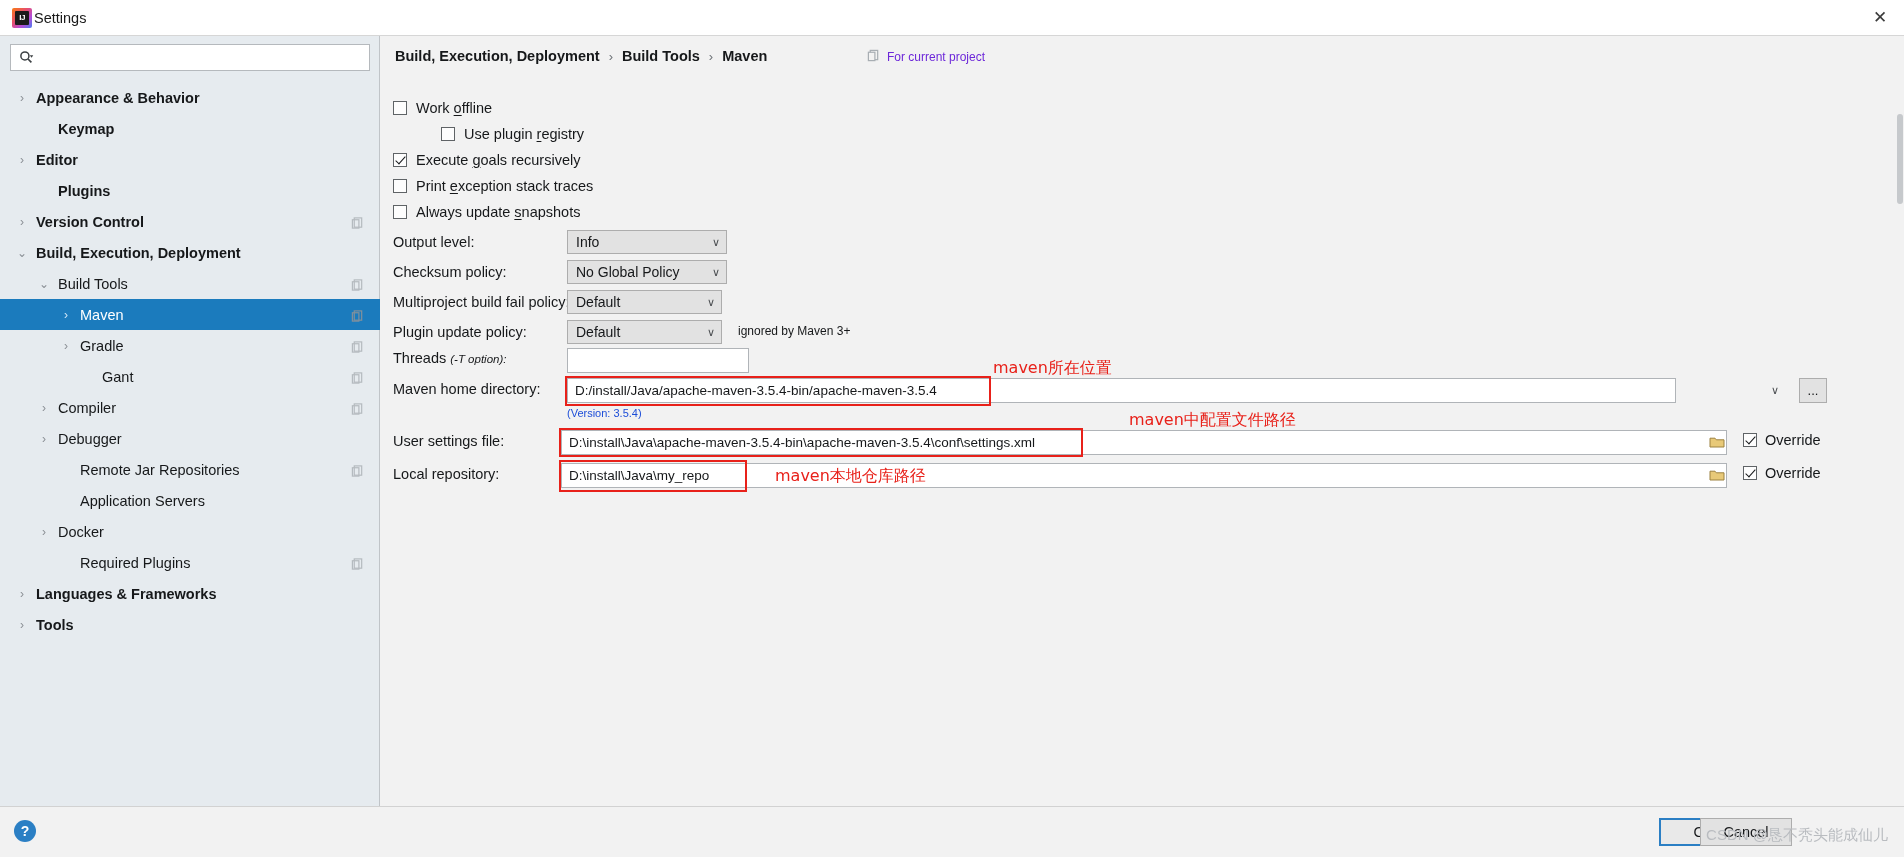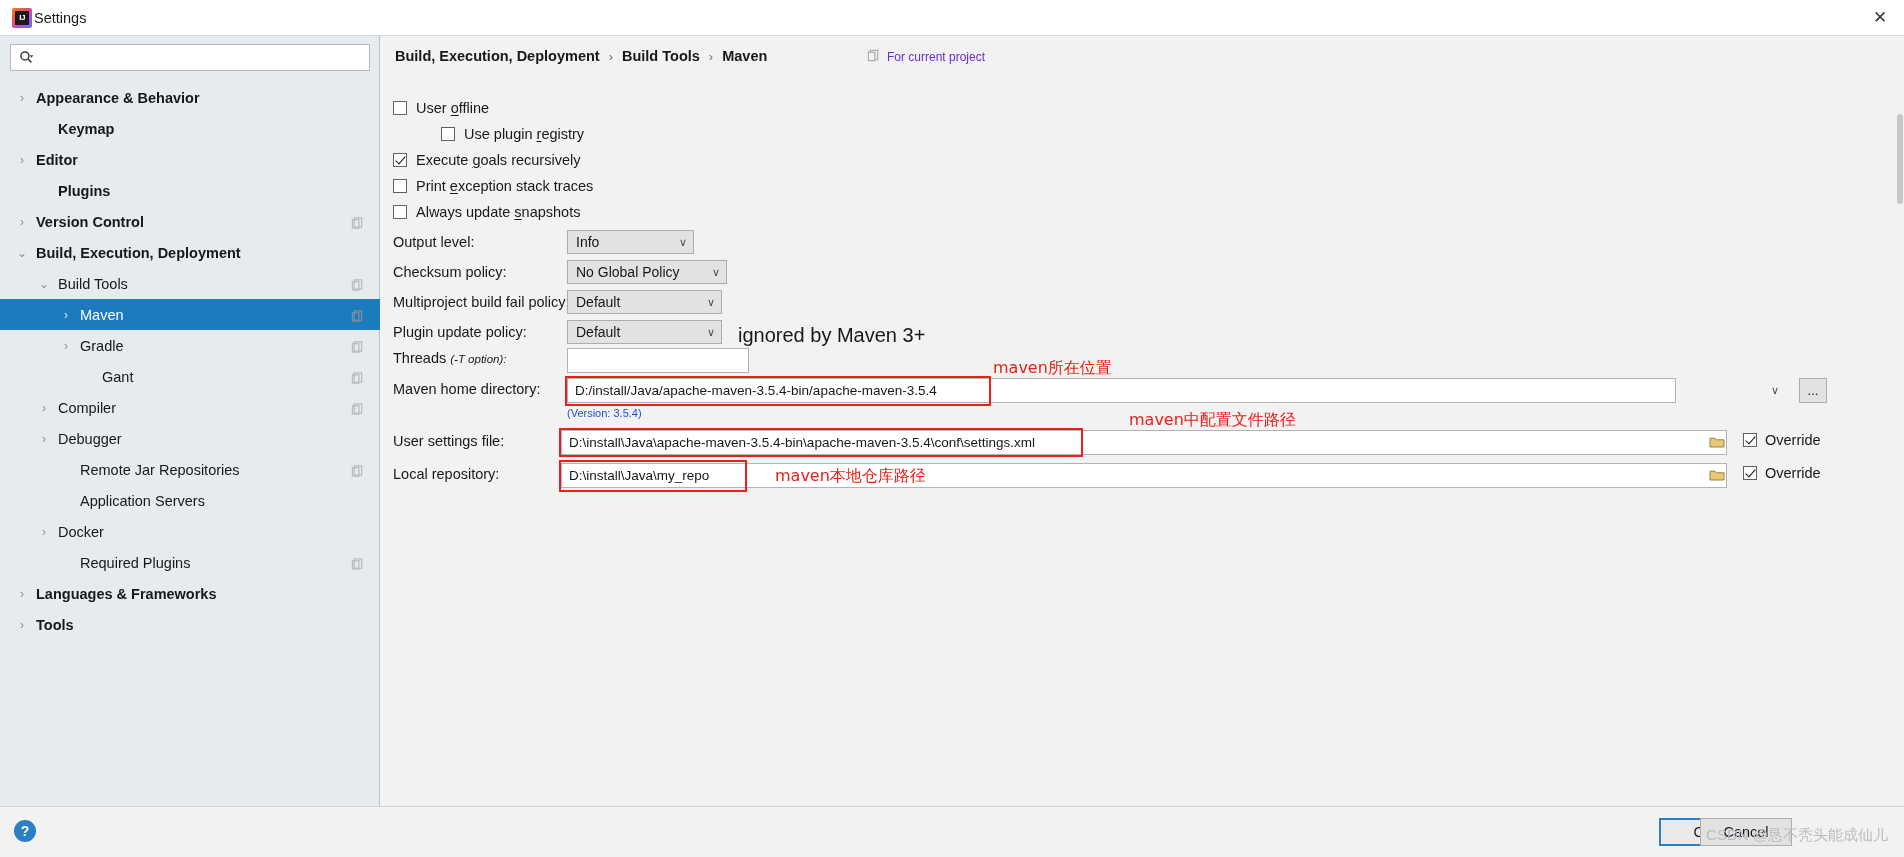--- a/index.html
+++ b/index.html
@@ -145,21 +145,21 @@
   }
   .chev { color: #4a4d50; font-size: 11px; }
 
   .txtfield {
     position: absolute; height: 25px;
     background: #ffffff; border: 1px solid #b0b4b8;
     display: flex; align-items: center; padding: 0 7px;
     font-size: 13.5px; color: #16181a; white-space: nowrap; overflow: hidden;
   }
   .hint {
-    position: absolute; font-size: 20px; color: #16181a;
+    position: absolute; font-size: 12px; color: #16181a;
   }
   .version-note {
     position: absolute; font-size: 11px; color: #1d4ed8;
   }
 
   .folder-btn {
     position: absolute; width: 22px; height: 20px;
     display: flex; align-items: center; justify-content: center;
   }
   .ellipsis-btn {
@@ -383,21 +383,21 @@
           <rect x="3.5" y="1.5" width="8" height="10" fill="none" stroke="#a8aeb3" stroke-width="1.3"></rect>
           <rect x="1.5" y="3.5" width="7" height="9" fill="#f2f2f2" stroke="#a8aeb3" stroke-width="1.3"></rect>
         </svg>
       </span>
       <span>For current project</span>
     </div>
 
     <div id="checkboxes">
         <div class="check-row" style="top: 64px;">
           <span class="cb"></span>
-          <span><span>User </span><span class="u">o</span><span>ffline</span></span>
+          <span><span>Work </span><span class="u">o</span><span>ffline</span></span>
         </div>
         <div class="check-row" style="top: 90px; padding-left: 48px;">
           <span class="cb"></span>
           <span><span>Use plugin </span><span class="u">r</span><span>egistry</span></span>
         </div>
         <div class="check-row" style="top: 116px;">
           <span class="cb checked"></span>
           <span><span>Execute </span><span class="u">g</span><span>oals recursively</span></span>
         </div>
         <div class="check-row" style="top: 142px;">
@@ -407,21 +407,21 @@
         <div class="check-row" style="top: 168px;">
           <span class="cb"></span>
           <span><span>Always update </span><span class="u">s</span><span>napshots</span></span>
         </div>
       </div>
 
     <div id="combos">
         <div class="field-row" style="top: 198px;">
           <span class="field-label">Output level:</span>
         </div>
-        <div class="combo" style="top: 194px; left: 186px; width: 127px;">
+        <div class="combo" style="top: 194px; left: 186px; width: 160px;">
           <span>Info</span>
           <span class="chev">∨</span>
         </div>
         <div class="field-row" style="top: 228px;">
           <span class="field-label">Checksum policy:</span>
         </div>
         <div class="combo" style="top: 224px; left: 186px; width: 160px; align-items: center;">
           <span>No Global Policy</span>
           <span class="chev">∨</span>
         </div>

